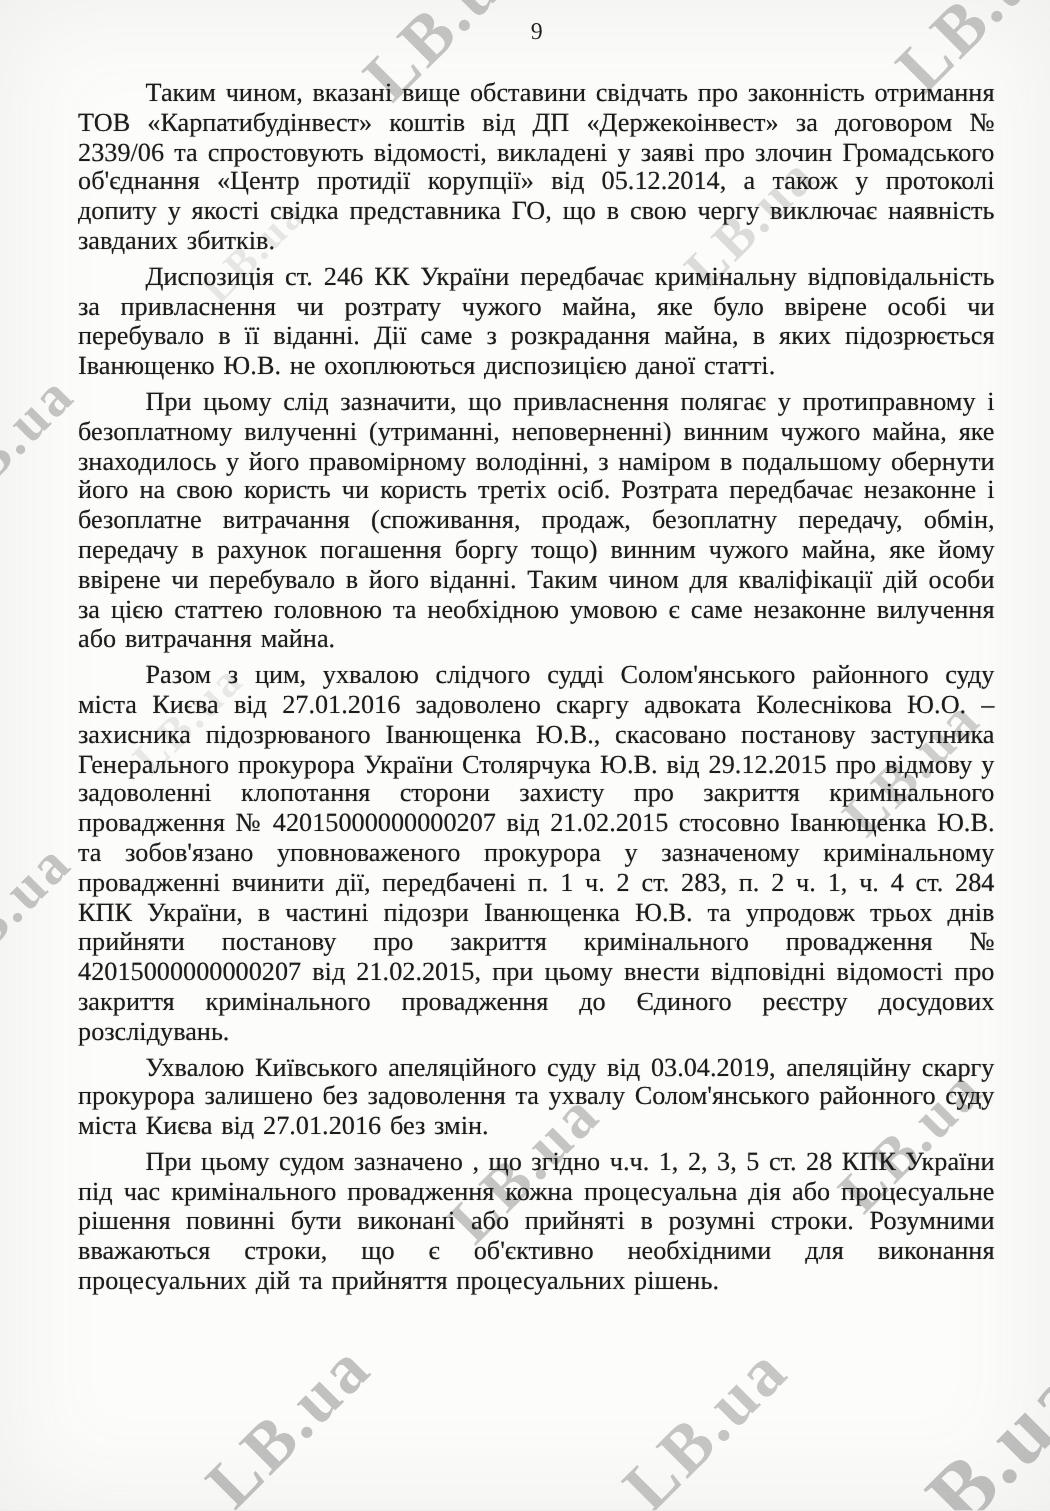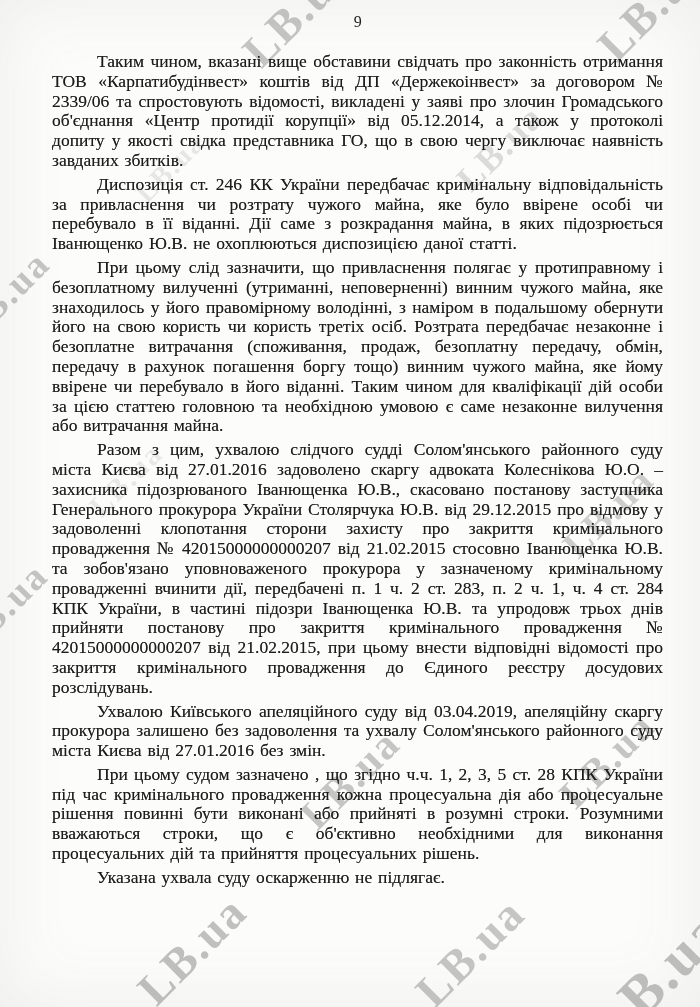--- a/index.html
+++ b/index.html
@@ -87,16 +87,15 @@
 
   <div class="page-number">9</div>
 
   <div class="body-text">
     <p>Таким чином, вказані вище обставини свідчать про законність отримання ТОВ «Карпатибудінвест» коштів від ДП «Держекоінвест» за договором № 2339/06 та спростовують відомості, викладені у заяві про злочин Громадського об'єднання «Центр протидії корупції» від 05.12.2014, а також у протоколі допиту у якості свідка представника ГО, що в свою чергу виключає наявність завданих збитків.</p>
     <p>Диспозиція ст. 246 КК України передбачає кримінальну відповідальність за привласнення чи розтрату чужого майна, яке було ввірене особі чи перебувало в її віданні. Дії саме з розкрадання майна, в яких підозрюється Іванющенко Ю.В. не охоплюються диспозицією даної статті.</p>
     <p>При цьому слід зазначити, що привласнення полягає у протиправному і безоплатному вилученні (утриманні, неповерненні) винним чужого майна, яке знаходилось у його правомірному володінні, з наміром в подальшому обернути його на свою користь чи користь третіх осіб. Розтрата передбачає незаконне і безоплатне витрачання (споживання, продаж, безоплатну передачу, обмін, передачу в рахунок погашення боргу тощо) винним чужого майна, яке йому ввірене чи перебувало в його віданні. Таким чином для кваліфікації дій особи за цією статтею головною та необхідною умовою є саме незаконне вилучення або витрачання майна.</p>
     <p>Разом з цим, ухвалою слідчого судді Солом'янського районного суду міста Києва від 27.01.2016 задоволено скаргу адвоката Колеснікова Ю.О. – захисника підозрюваного Іванющенка Ю.В., скасовано постанову заступника Генерального прокурора України Столярчука Ю.В. від 29.12.2015 про відмову у задоволенні клопотання сторони захисту про закриття кримінального провадження № 42015000000000207 від 21.02.2015 стосовно Іванющенка Ю.В. та зобов'язано уповноваженого прокурора у зазначеному кримінальному провадженні вчинити дії, передбачені п. 1 ч. 2 ст. 283, п. 2 ч. 1, ч. 4 ст. 284 КПК України, в частині підозри Іванющенка Ю.В. та упродовж трьох днів прийняти постанову про закриття кримінального провадження № 42015000000000207 від 21.02.2015, при цьому внести відповідні відомості про закриття кримінального провадження до Єдиного реєстру досудових розслідувань.</p>
     <p>Ухвалою Київського апеляційного суду від 03.04.2019, апеляційну скаргу прокурора залишено без задоволення та ухвалу Солом'янського районного суду міста Києва від 27.01.2016 без змін.</p>
     <p>При цьому судом зазначено , що згідно ч.ч. 1, 2, 3, 5 ст. 28 КПК України під час кримінального провадження кожна процесуальна дія або процесуальне рішення повинні бути виконані або прийняті в розумні строки. Розумними вважаються строки, що є об'єктивно необхідними для виконання процесуальних дій та прийняття процесуальних рішень.</p>
-    <p>Указана ухвала суду оскарженню не підлягає.</p>
   </div>
 
 </div>
 
 </body></html>

